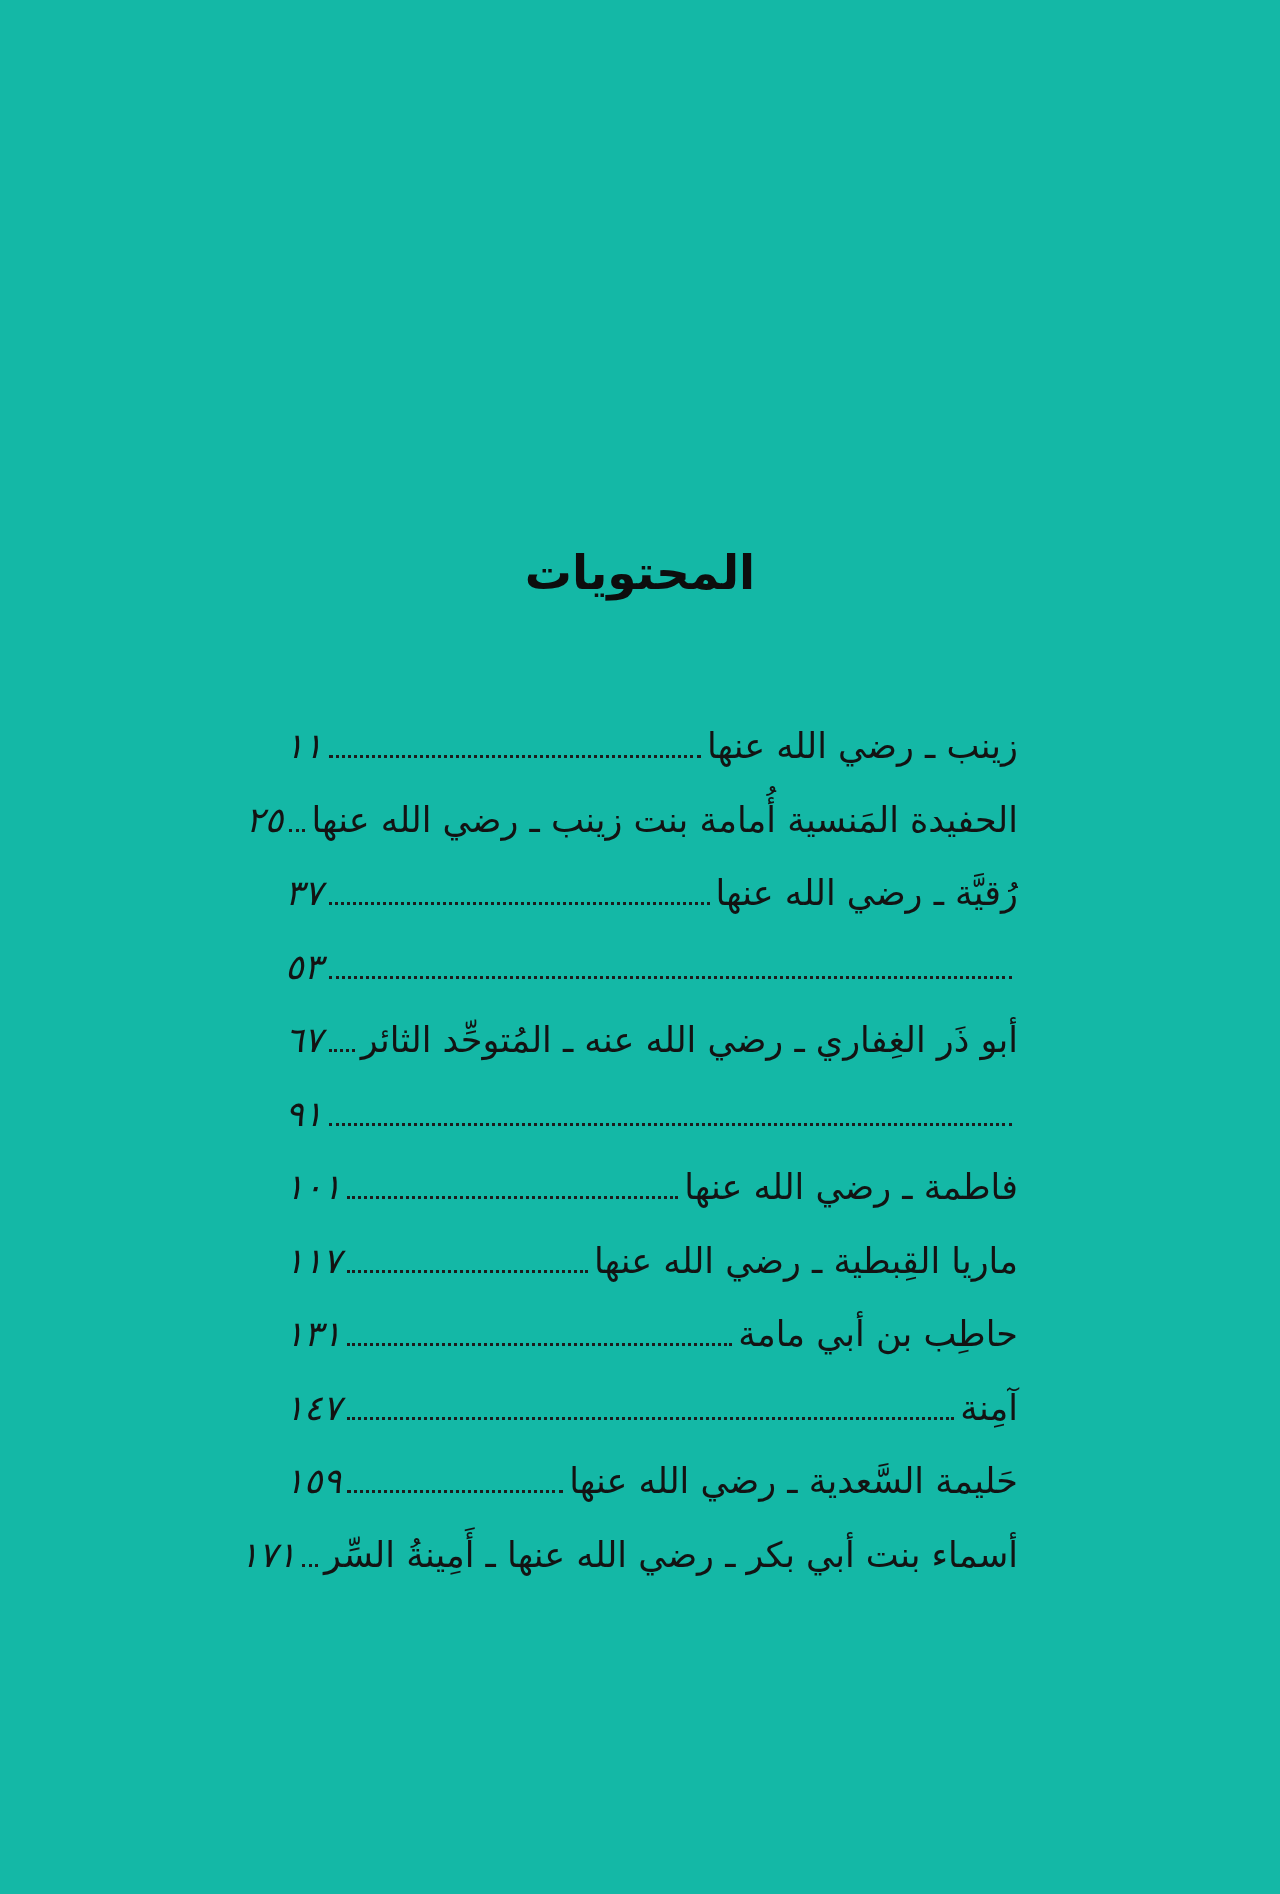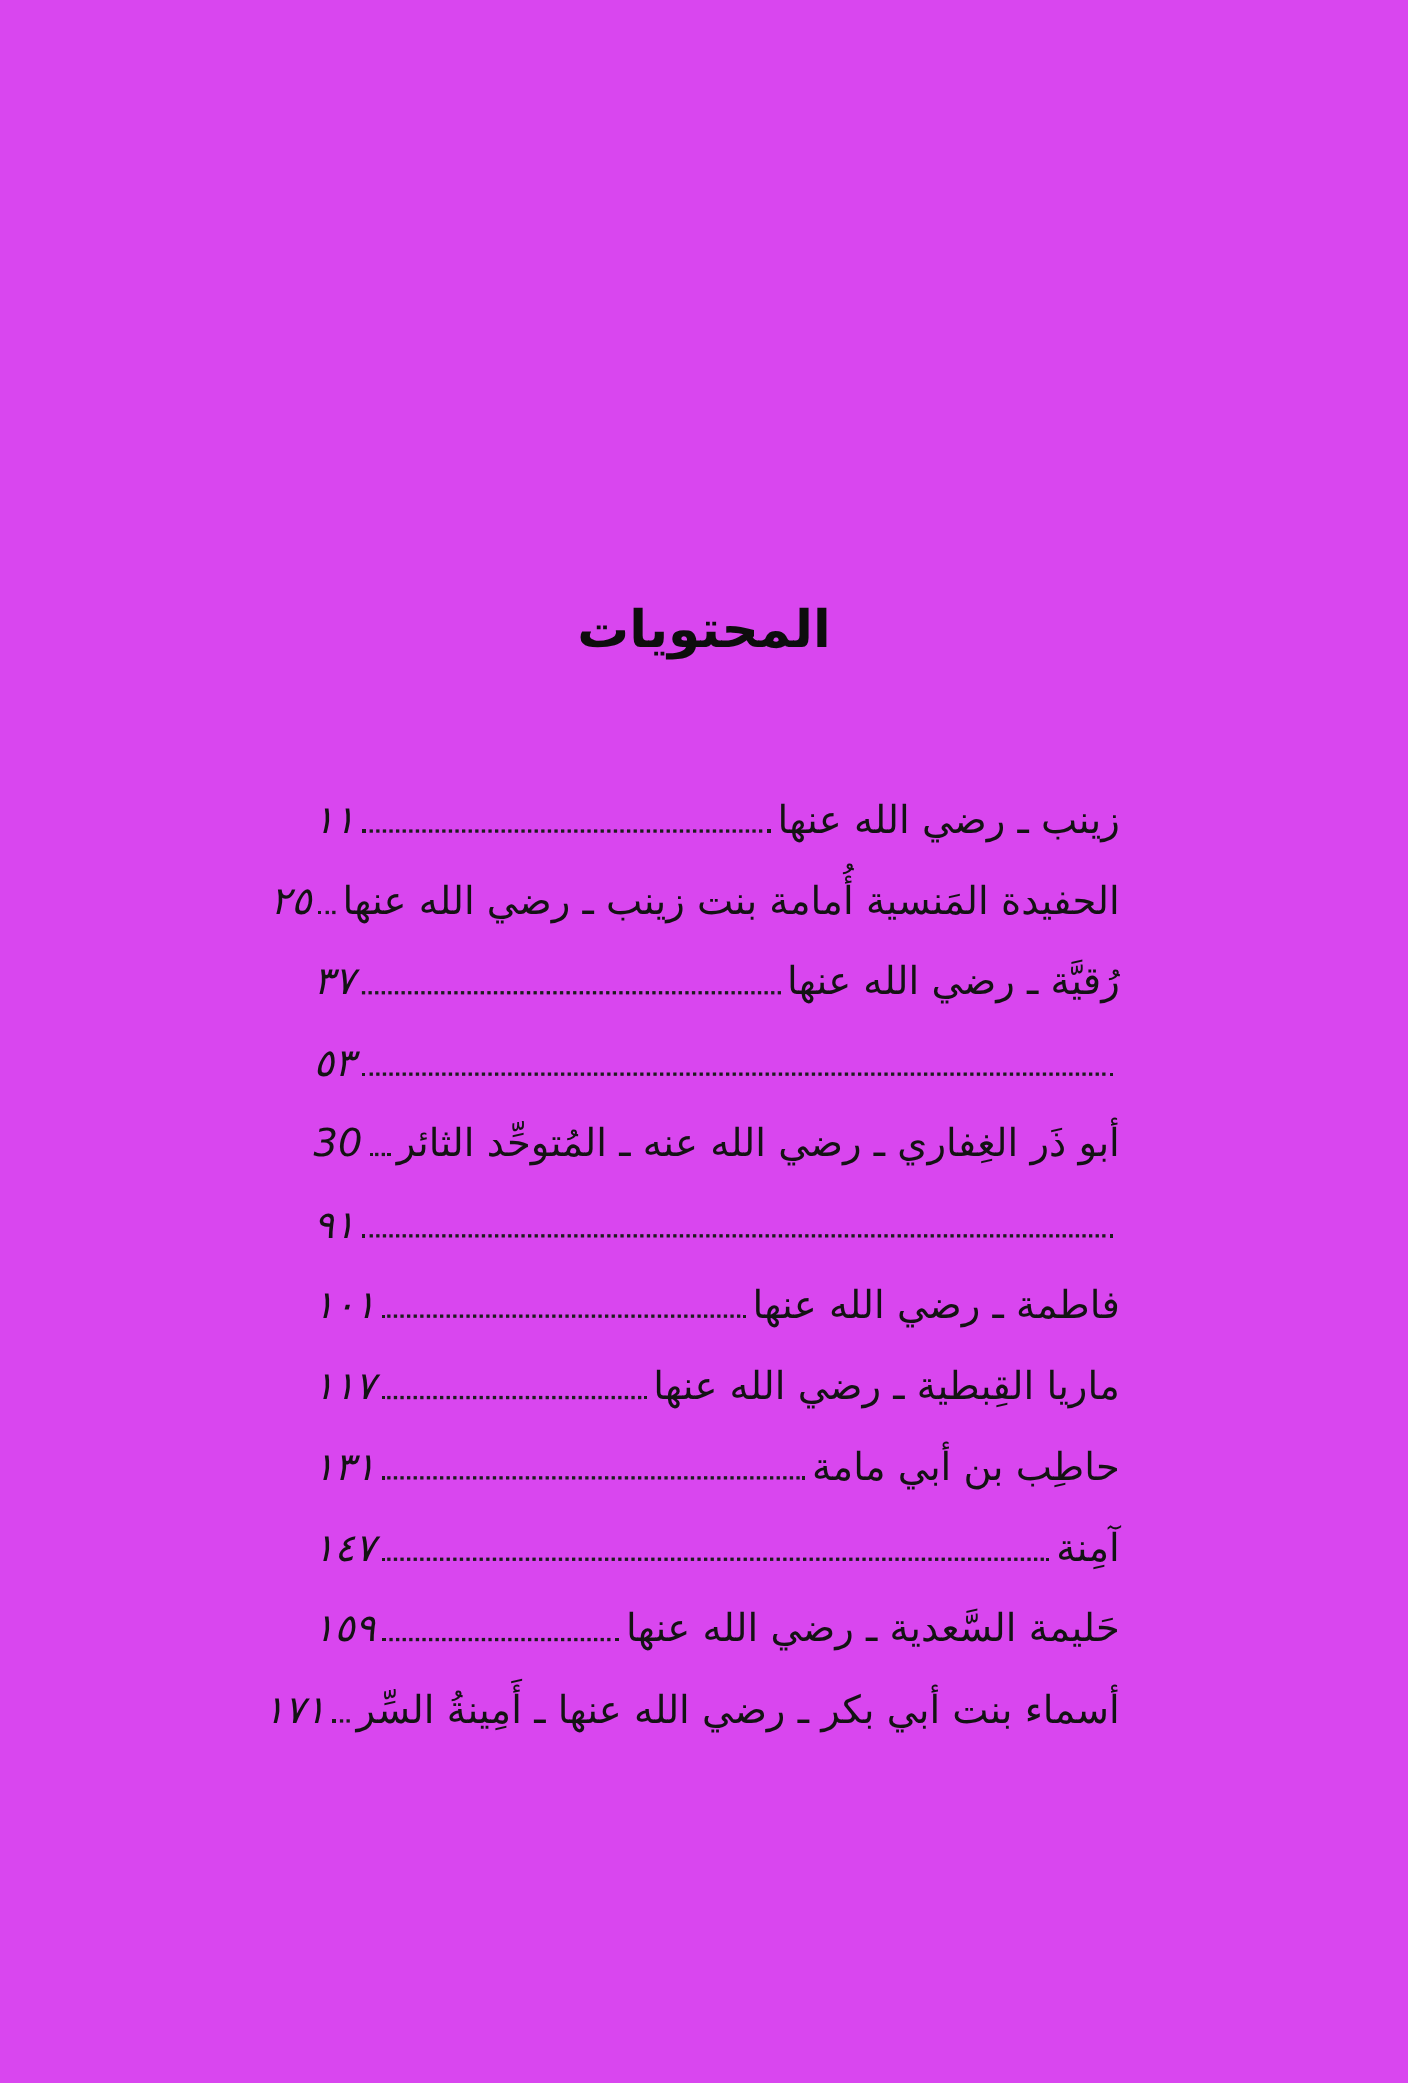--- a/index.html
+++ b/index.html
@@ -11,21 +11,21 @@
     width: 1280px;
     height: 1894px;
     font-family: "DejaVu Sans", sans-serif;
     color: #111111;
     overflow: hidden;
   }
   .page {
     position: relative;
     width: 1280px;
     height: 1894px;
-    background: #d946ef;
+    background: #14b8a6;
   }
   .page-title {
     position: absolute;
     top: 545px;
     left: 0;
     right: 0;
     margin: 0;
     text-align: center;
     font-size: 47px;
     font-weight: 700;
@@ -87,21 +87,21 @@
   </div>
 
   <div class="toc-row">
     <span class="dots"></span>
     <span class="page-num">٥٣</span>
   </div>
 
   <div class="toc-row">
     <span class="entry-title">أبو ذَر الغِفاري ـ رضي الله عنه ـ المُتوحِّد الثائر</span>
     <span class="dots"></span>
-    <span class="page-num">30</span>
+    <span class="page-num">٦٧</span>
   </div>
 
   <div class="toc-row">
     <span class="dots"></span>
     <span class="page-num">٩١</span>
   </div>
 
   <div class="toc-row">
     <span class="entry-title">فاطمة ـ رضي الله عنها</span>
     <span class="dots"></span>

